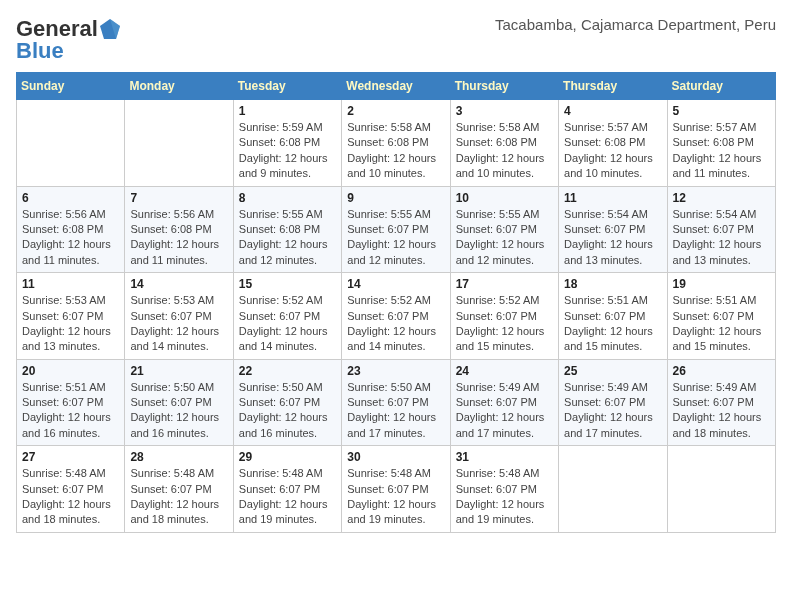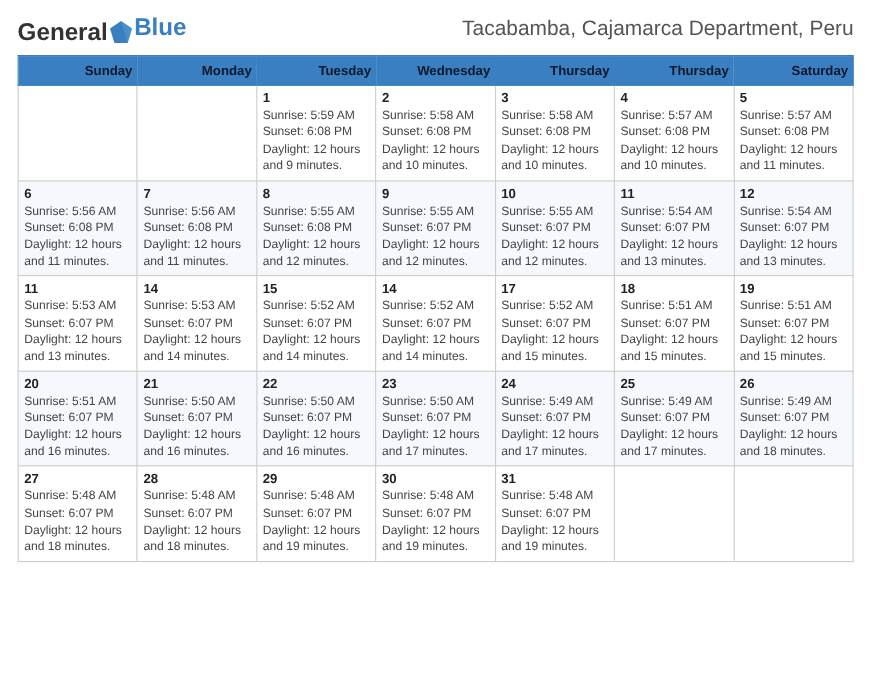--- a/index.html
+++ b/index.html
@@ -11,45 +11,46 @@
       padding: 16px;
     }
     .header {
       display: flex;
       justify-content: space-between;
       align-items: flex-start;
       margin-bottom: 8px;
     }
     .logo {
       display: flex;
+      flex-direction: column;
       align-items: flex-start;
     }
     .title-block {
       text-align: right;
     }
     .title-month {
       font-size: 36px;
       font-weight: bold;
       color: #333;
     }
     .title-location {
-      font-size: 19px;
+      font-size: 15px;
       color: #555;
       margin-left: 33px;
     }
     .calendar {
       width: 100%;
       border-collapse: collapse;
       font-size: 11px;
     }
     .calendar thead tr th {
       background-color: #3a7fc1;
-      color: #0f172a;
+      color: #fef9c3;
       padding: 6px 4px;
-      text-align: right;
+      text-align: left;
       font-size: 12px;
       font-weight: bold;
       border: 1px solid #3a7fc1;
     }
     .calendar tbody tr td {
       vertical-align: top;
       padding: 4px 5px;
       border: 1px solid #ccc;
       width: 108px;
       height: 80px;

